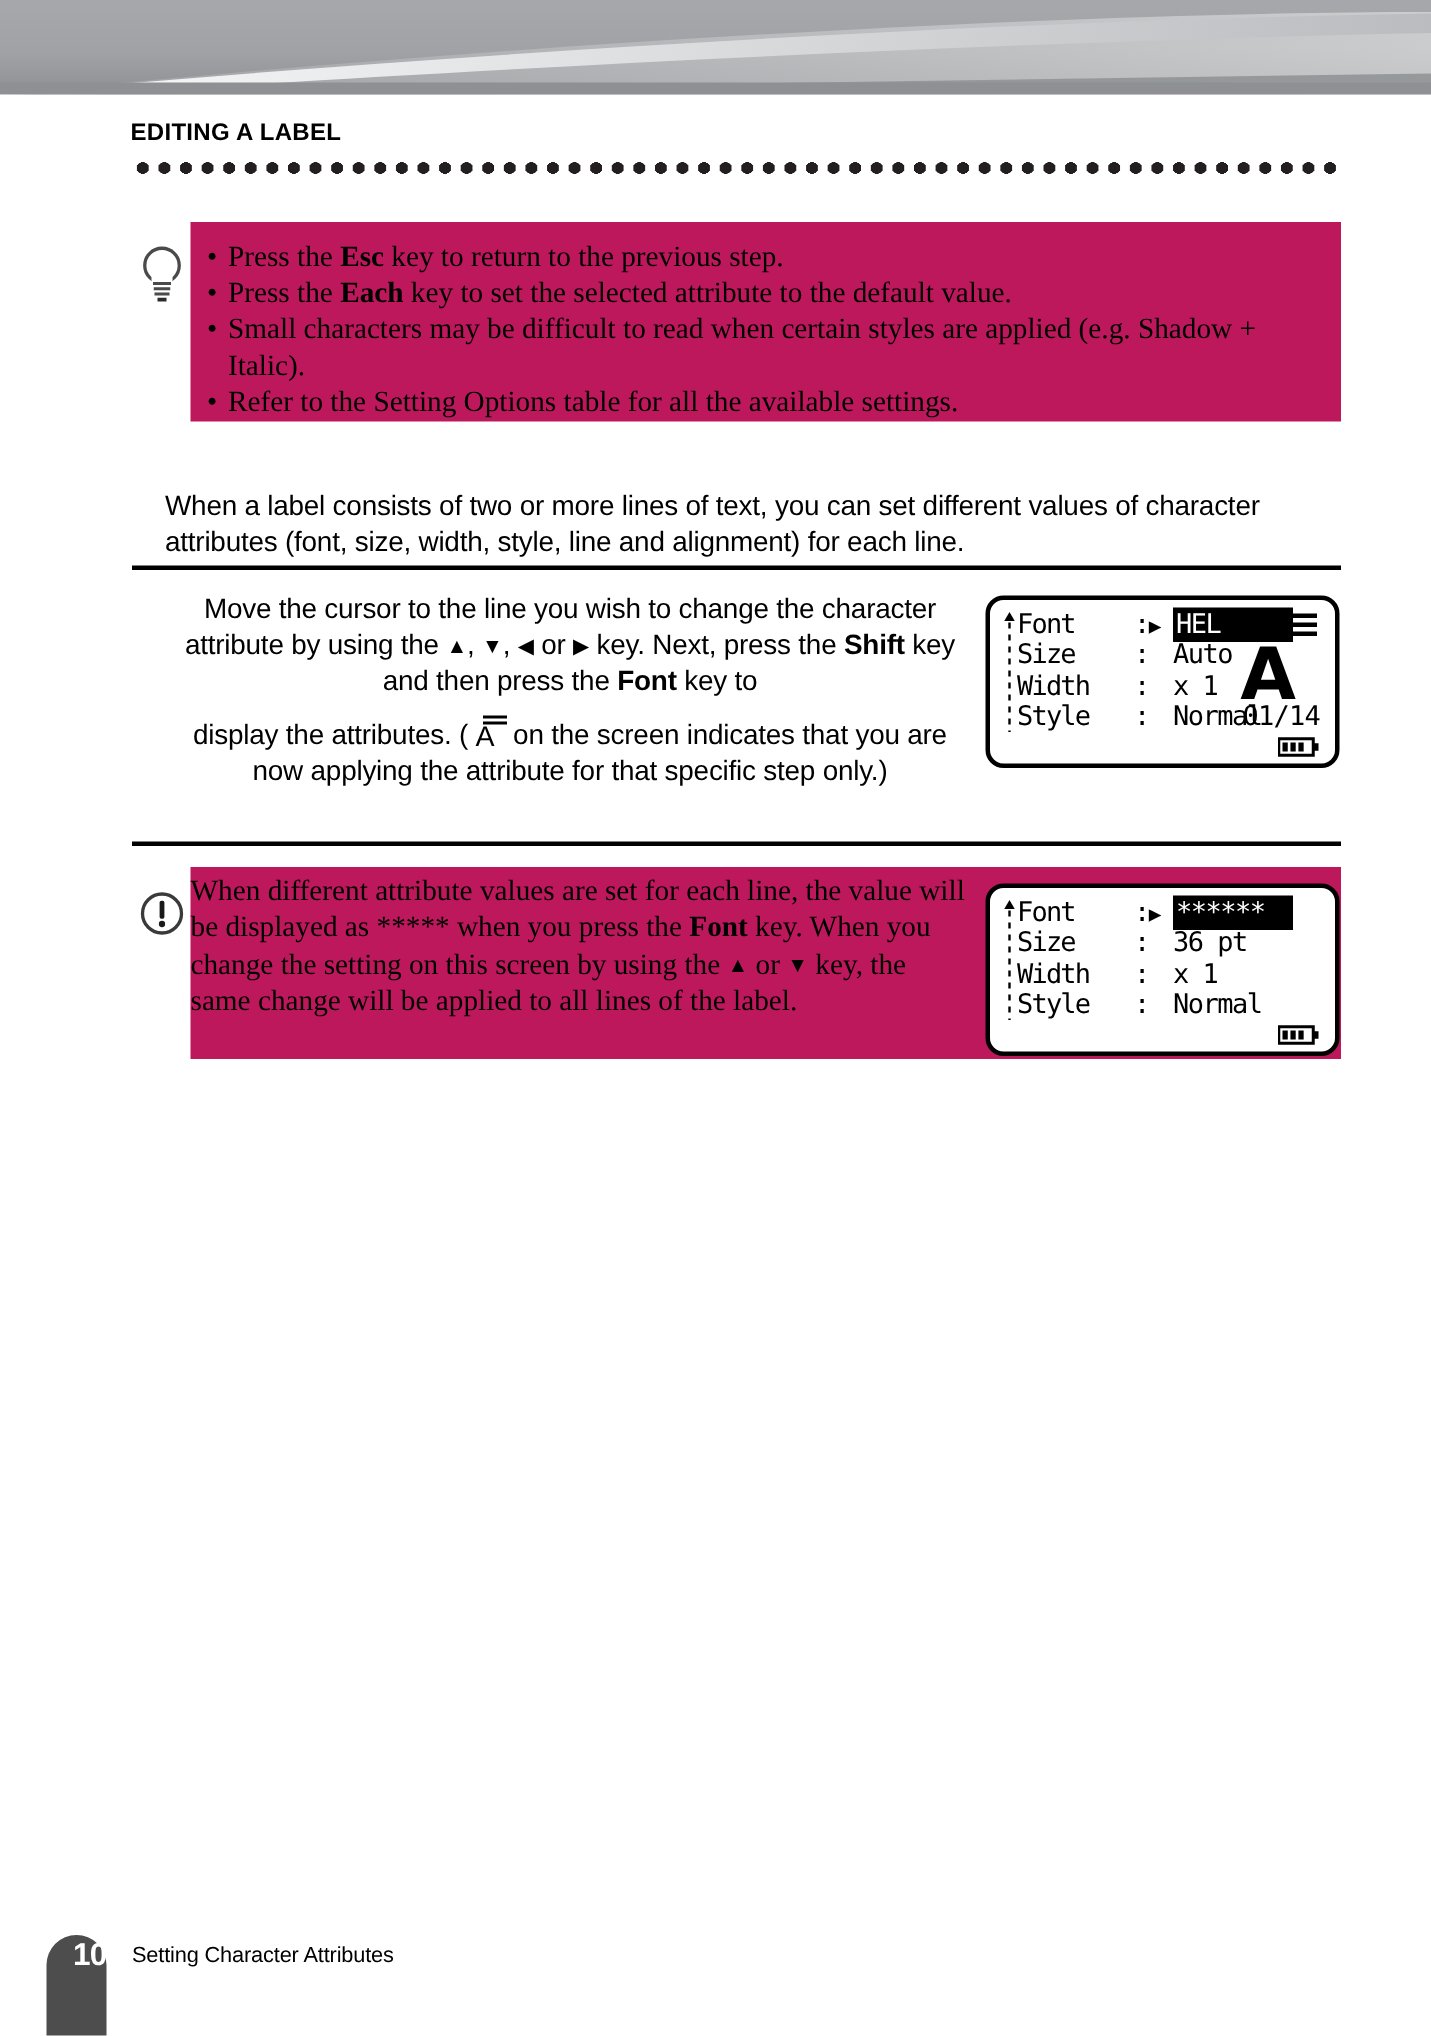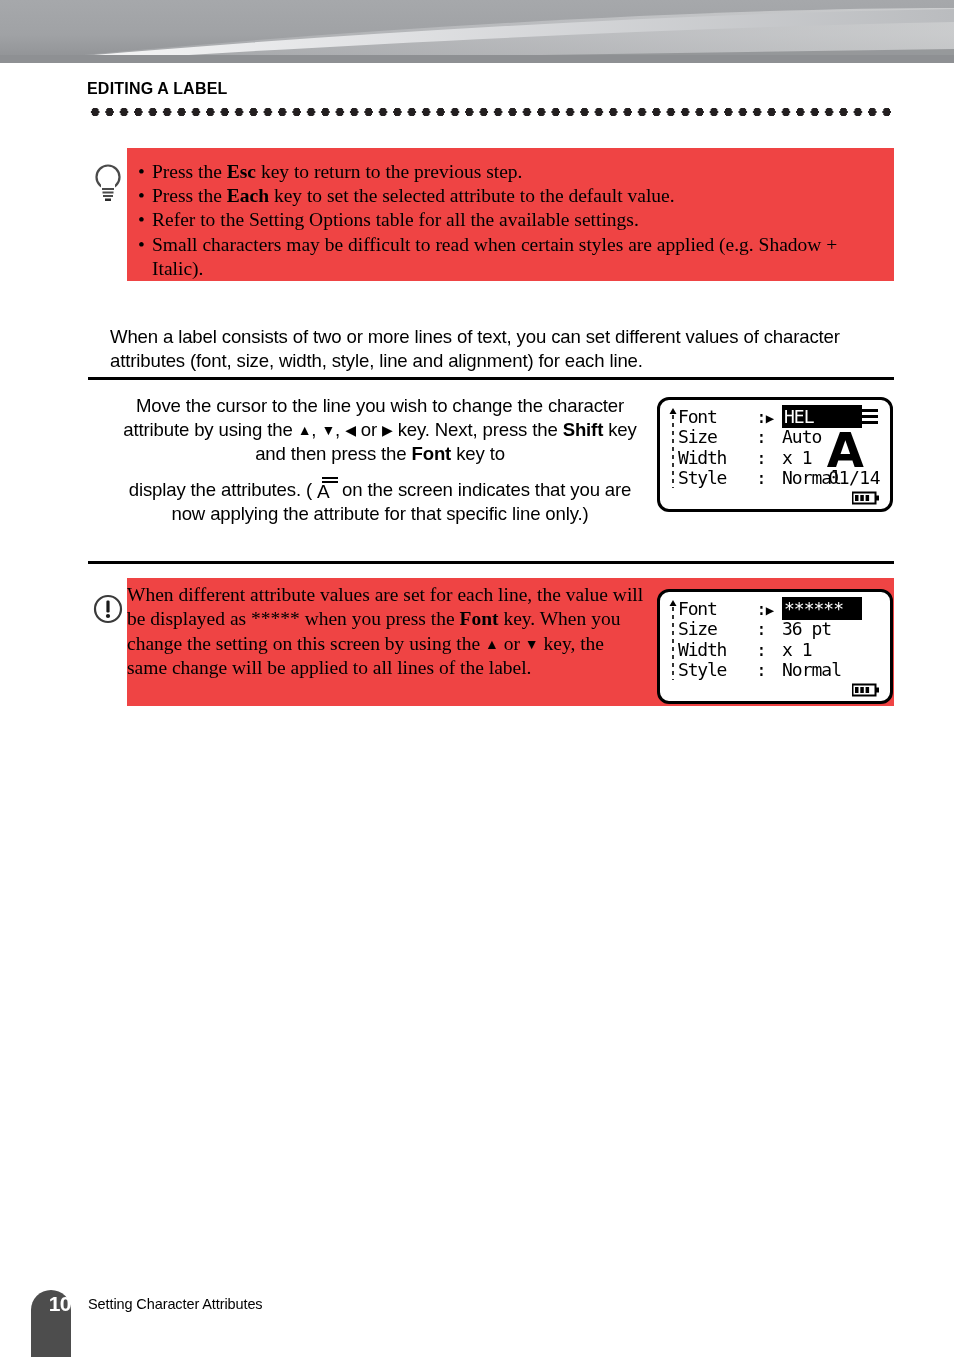--- a/index.html
+++ b/index.html
@@ -50,21 +50,21 @@
     height: 8px;
     background-image: radial-gradient(circle closest-side, #231f20 100%, transparent 100%);
     background-size: 14.4px 8px;
     background-repeat: repeat-x;
     background-position: 0 0;
   }
 
   
   .info-box {
     position: absolute;
-    background: #ef4444;
+    background: #be185d;
   }
   .info-body {
     font-family: "Liberation Serif", serif;
     font-size: 19.5px;
     line-height: 24.2px;
     color: #000;
   }
   .info-body .b { font-weight: bold; }
 
   #tip-box {
@@ -375,36 +375,36 @@
 
   <div class="info-box" id="tip-box">
     <div class="info-body">
       <div class="bullet-row">
         <span>Press the </span><span class="b">Esc</span><span> key to return to the previous step.</span>
       </div>
       <div class="bullet-row">
         <span>Press the </span><span class="b">Each</span><span> key to set the selected attribute to the default value.</span>
       </div>
       <div class="bullet-row">
+        <span>Small characters may be difficult to read when certain styles are applied (e.g. Shadow + Italic).</span>
+      </div>
+      <div class="bullet-row">
         <span>Refer to the Setting Options table for all the available settings.</span>
-      </div>
-      <div class="bullet-row">
-        <span>Small characters may be difficult to read when certain styles are applied (e.g. Shadow + Italic).</span>
       </div>
     </div>
   </div>
 
   <div class="section-intro">When a label consists of two or more lines of text, you can set different values of character attributes (font, size, width, style, line and alignment) for each line.</div>
 
   <div class="rule" id="rule-top"></div>
 
   <div class="step-text">
     <span>Move the cursor to the line you wish to change the character attribute by using the </span><span class="arrow-g">▲</span><span>, </span><span class="arrow-g">▼</span><span>, </span><span class="arrow-g">◀</span><span> or </span><span class="arrow-g">▶</span><span> key. Next, press the </span><span class="b">Shift</span><span> key and then press the </span><span class="b">Font</span><span> key to</span>
     <div class="p2">
-      <span>display the attributes. ( </span><span class="a-overbar"><span class="bar1"></span><span class="bar2"></span><span class="ltr">A</span></span><span> on the screen indicates that you are now applying the attribute for that specific line only.)</span>
+      <span>display the attributes. ( </span><span class="a-overbar"><span class="bar1"></span><span class="bar2"></span><span class="ltr">A</span></span><span> on the screen indicates that you are now applying the attribute for that specific step only.)</span>
     </div>
   </div>
 
   <div class="lcd" id="lcd-1">
     <div class="lcd-inner">
       <div class="lcd-scroll">
         <svg width="8" height="82" viewBox="0 0 8 82" xmlns="http://www.w3.org/2000/svg">
           <path d="M4,0 L7.5,6 L0.5,6 Z" fill="#000"></path>
           <line x1="4" y1="7" x2="4" y2="80" stroke="#000" stroke-width="1.6" stroke-dasharray="4,4"></line>
         </svg>

